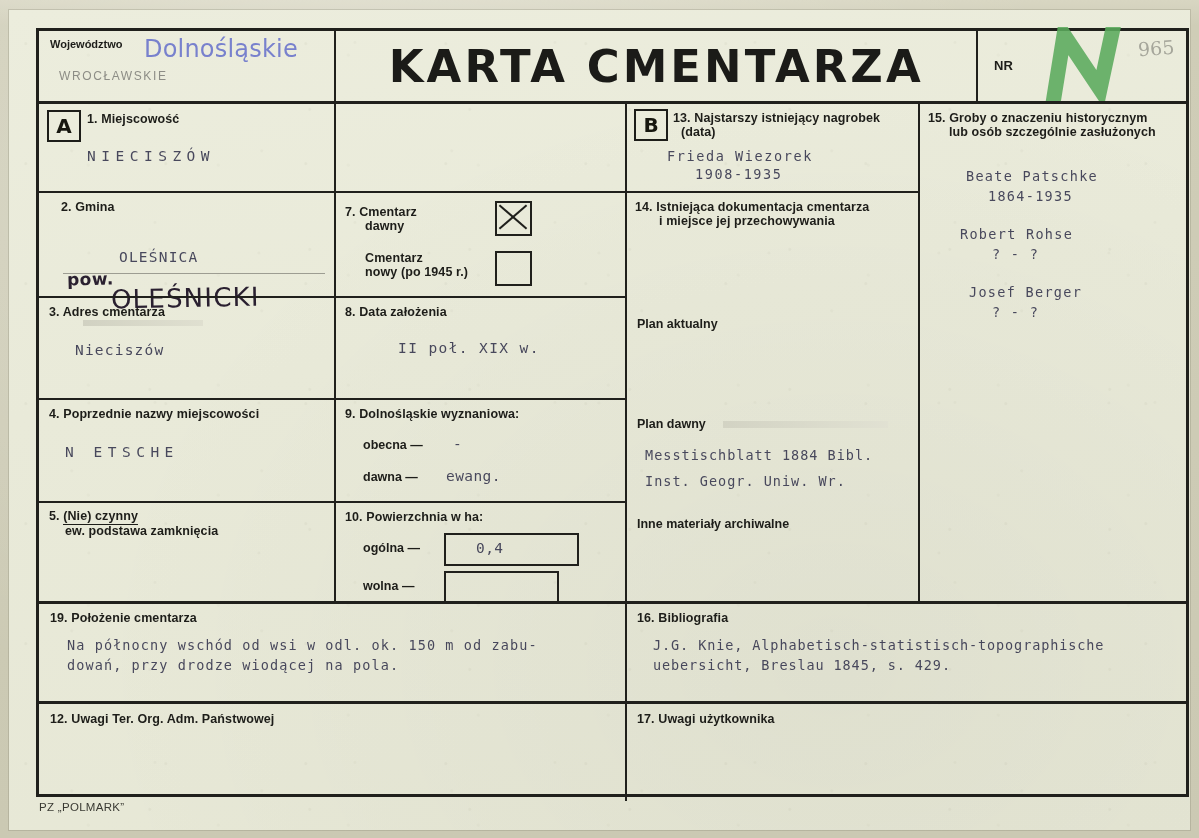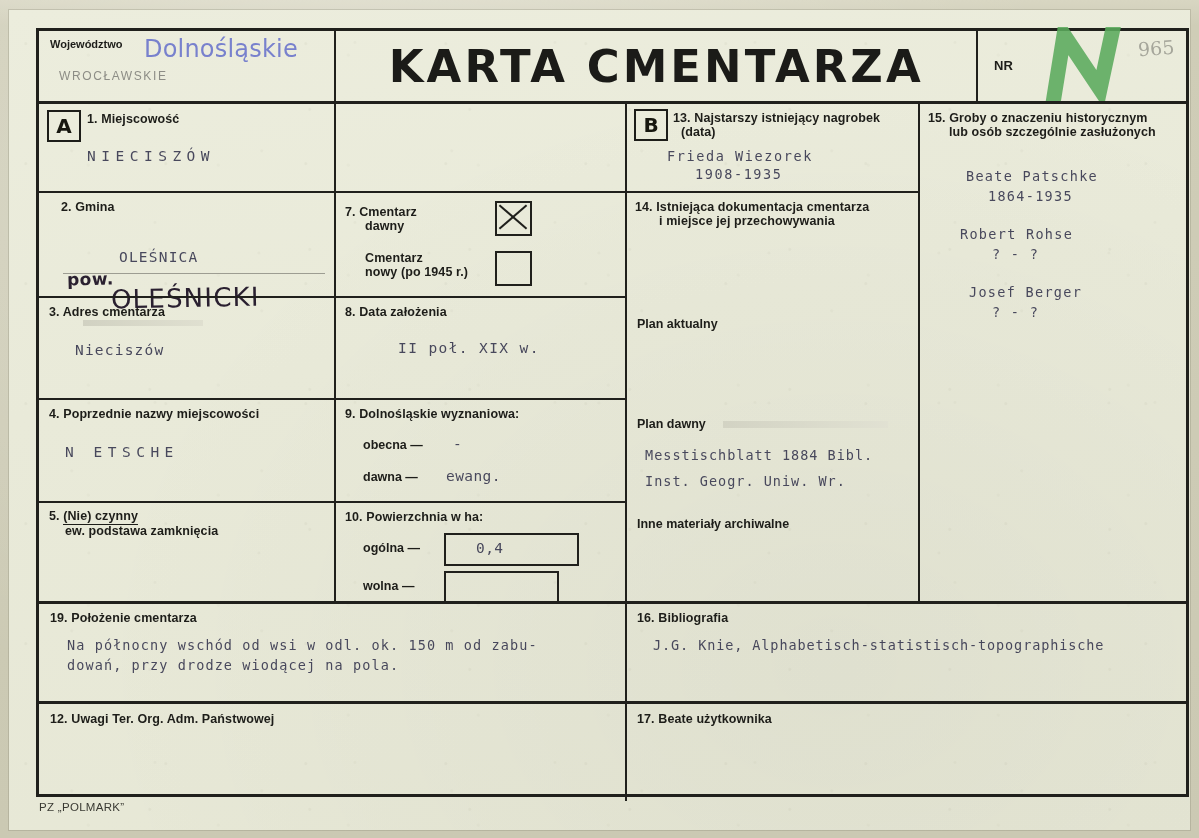--- a/index.html
+++ b/index.html
@@ -299,36 +299,37 @@
         <div class="typed small" style="position:absolute;left:28px;top:31px;letter-spacing:1.1px;">Na północny wschód od wsi w odl. ok. 150 m od zabu-</div>
         <div class="typed small" style="position:absolute;left:28px;top:51px;letter-spacing:1.1px;">dowań, przy drodze wiodącej na pola.</div>
       </div>
 
       <div class="cell" style="left:588px;top:573px;width:562px;height:97px;">
         <div class="lbl" style="position:absolute;left:10px;top:7px;">
           <span>16.</span>
           <span>Bibliografia</span>
         </div>
         <div class="typed small" style="position:absolute;left:26px;top:31px;letter-spacing:.9px;">J.G. Knie, Alphabetisch-statistisch-topographische</div>
+        <div class="typed small" style="position:absolute;left:26px;top:51px;letter-spacing:.9px;">uebersicht, Breslau 1845, s. 429.</div>
       </div>
 
       <div class="hline" style="top:670px;height:3px;"></div>
 
       <div class="cell" style="left:0;top:673px;width:586px;height:96px;">
         <div class="lbl" style="position:absolute;left:11px;top:8px;">
           <span>12.</span>
           <span>Uwagi Ter. Org. Adm. Państwowej</span>
         </div>
         <div class="typed small" style="position:absolute;left:28px;top:34px;"></div>
       </div>
 
       <div class="cell" style="left:588px;top:673px;width:562px;height:96px;">
         <div class="lbl" style="position:absolute;left:10px;top:8px;">
           <span>17.</span>
-          <span>Beate użytkownika</span>
+          <span>Uwagi użytkownika</span>
         </div>
         <div class="typed small" style="position:absolute;left:26px;top:34px;"></div>
       </div>
 
     </div>
 
     <div id="footer">PZ „POLMARK”</div>
   </div>
 </div>
 

